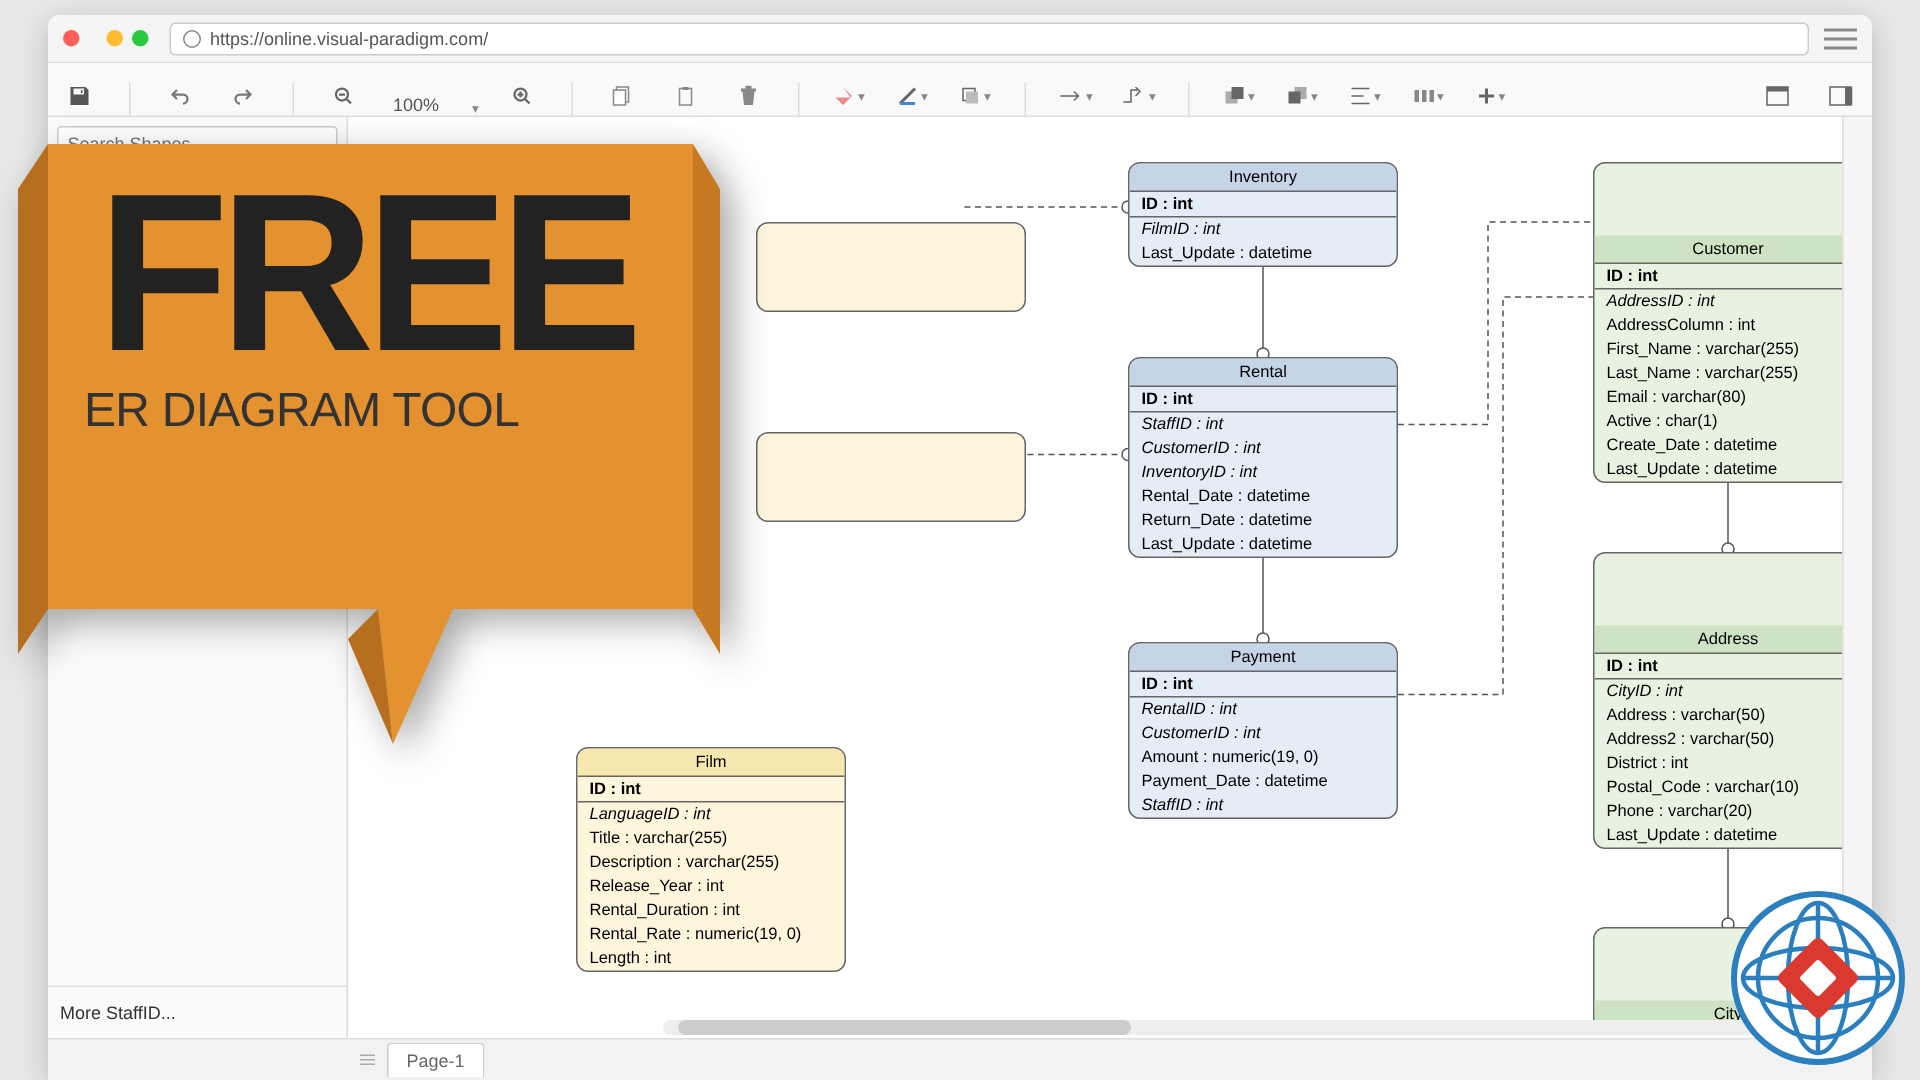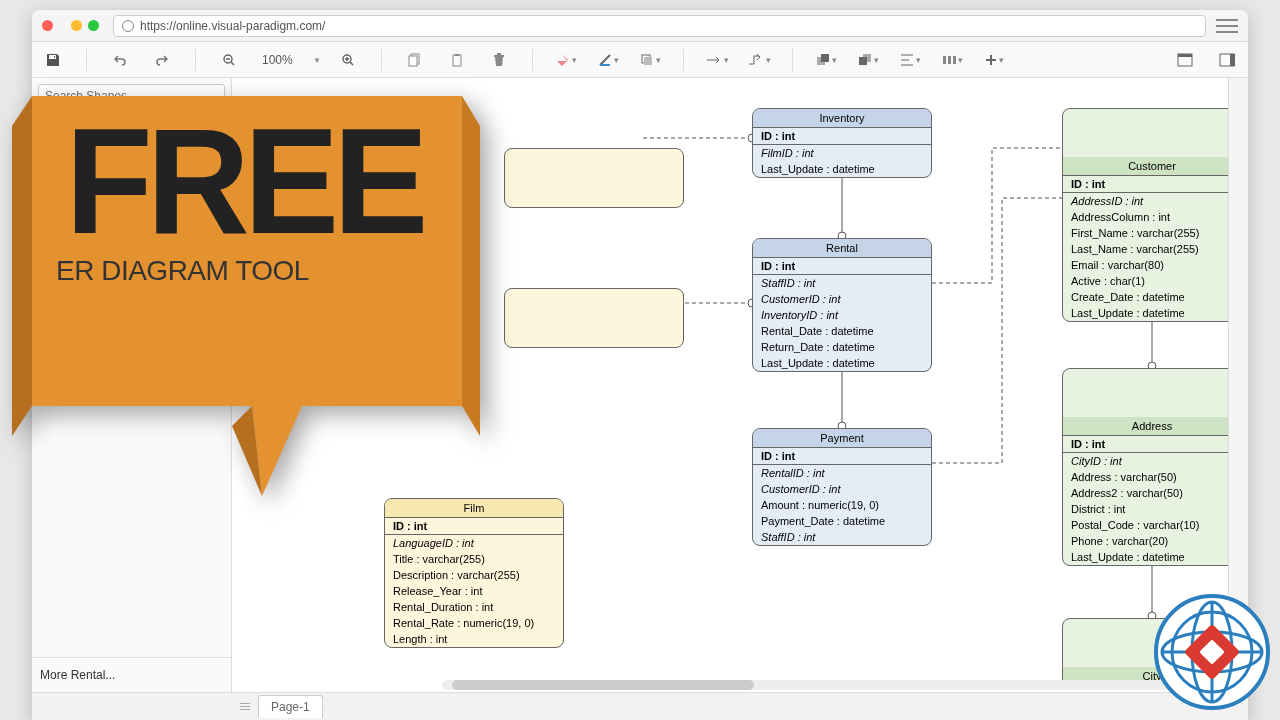--- a/index.html
+++ b/index.html
@@ -8,21 +8,21 @@
   .titlebar { height: 32px; background: #f5f5f5; border-bottom: 1px solid #ddd; display: flex; align-items: center; padding: 0 10px; border-radius: 8px 8px 0 0; }
   .traffic { display: flex; gap: 6px; margin-right: 14px; }
   .dot { width: 11px; height: 11px; border-radius: 50%; }
   .dot.red { background: #ff5f57; }
   .dot.yellow { background: #febc2e; }
   .dot.green { background: #28c840; }
   .url-bar { flex: 1; height: 22px; border: 1px solid #ccc; border-radius: 4px; display: flex; align-items: center; padding: 0 8px; background: #fff; font-size: 12px; color: #555; gap: 6px; }
   .url-bar .circle { width: 12px; height: 12px; border: 1.5px solid #888; border-radius: 50%; }
   .menu-icon { width: 22px; height: 18px; margin-left: 10px; display: flex; flex-direction: column; justify-content: space-between; padding: 2px 0; cursor: pointer; }
   .menu-icon span { height: 2px; background: #888; }
-  .toolbar { height: 36px; background: #f9f9f9; border-bottom: 1px solid #ddd; display: flex; align-items: center; padding: 0 8px; gap: 16px; font-size: 12px; color: #555; }
+  .toolbar { height: 36px; background: #f9f9f9; border-bottom: 1px solid #ddd; display: flex; align-items: flex-end; padding: 0 8px; gap: 16px; font-size: 12px; color: #555; }
   .tb-btn { width: 26px; height: 26px; display: flex; align-items: center; justify-content: center; color: #666; cursor: pointer; border-radius: 3px; }
   .tb-sep { width: 1px; height: 22px; background: #ddd; margin: 0 4px; }
   .zoom { padding: 0 4px; font-size: 12px; }
   .dd { font-size: 9px; margin-left: 2px; color: #888; }
   .body { flex: 1; display: flex; overflow: hidden; }
   .sidebar { width: 200px; border-right: 1px solid #ddd; background: #fafafa; display: flex; flex-direction: column; }
   .search-box { padding: 6px; border-bottom: 1px solid #eee; }
   .search-box input { width: 100%; border: 1px solid #ccc; padding: 4px 6px; font-size: 12px; border-radius: 3px; }
   .cat { padding: 6px 8px; font-size: 12px; color: #444; border-bottom: 1px solid #eee; display: flex; align-items: center; gap: 4px; }
   .cat::before { content: "▾"; font-size: 9px; color: #888; }
@@ -50,21 +50,21 @@
   .tab { padding: 4px 12px; background: #fff; border: 1px solid #ccc; border-bottom: none; border-radius: 3px 3px 0 0; }
   .right-rail { width: 20px; background: #f5f5f5; border-left: 1px solid #ddd; }
   .scrollbar-h { position: absolute; left: 210px; right: 30px; bottom: 2px; height: 10px; background: #eee; border-radius: 5px; }
   .scrollbar-h .thumb { position: absolute; left: 10px; width: 40%; height: 100%; background: #ccc; border-radius: 5px; }
 
   
   .banner { position: absolute; top: 76px; left: 2px; width: 480px; height: 460px; ; }
   .banner svg { width: 100%; height: 100%; filter: drop-shadow(8px 8px 12px rgba(0,0,0,.35)); }
   .banner-text { position: absolute; top: 38px; left: 54px; }
   .banner-text .big { font-family: "Arial Narrow", Arial, sans-serif; font-weight: 800; font-size: 150px; letter-spacing: -6px; color: #222; line-height: 0.9; transform: scaleX(0.95); }
-  .banner-text .sub { font-family: Arial, sans-serif; font-weight: 400; font-size: 28px; color: #333; margin-top: 6px; letter-spacing: -0.5px; }
+  .banner-text .sub { font-family: Arial, sans-serif; font-weight: 400; font-size: 32px; color: #333; margin-top: 6px; letter-spacing: -0.5px; }
 
   
   .logo { position: absolute; right: 8px; bottom: 8px; width: 120px; height: 120px; }
   .logo svg { width: 100%; height: 100%; }
 
   svg.line-layer { position: absolute; inset: 0; width: 100%; height: 100%; pointer-events: none; }
 </style>
 </head>
 <body>
 
@@ -226,21 +226,21 @@
       <div class="search-box">
         <input placeholder="Search Shapes" style="">
       </div>
       <div class="cat">
           <span>Entity Relationship</span>
         </div>
       <div class="palette">
         <div class="pal-item y"></div>
         <div class="pal-item g"></div>
       </div>
-      <div class="more">More Rental...</div>
+      <div class="more">More StaffID...</div>
     </div>
 
     <div class="canvas-wrap">
       <svg class="line-layer">
         <g stroke="#555" stroke-width="1" fill="none">
 
           <path d="M520 60 H410" stroke-dasharray="4 3"></path>
           <circle cx="520" cy="60" r="4" fill="#fff"></circle>
           <path d="M610 100 V160"></path>
           <circle cx="610" cy="158" r="4" fill="#fff"></circle>

